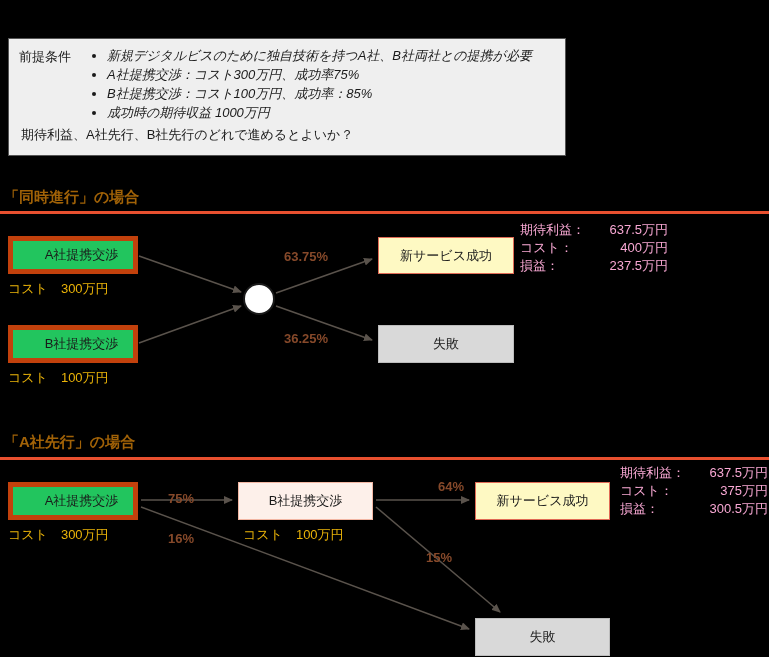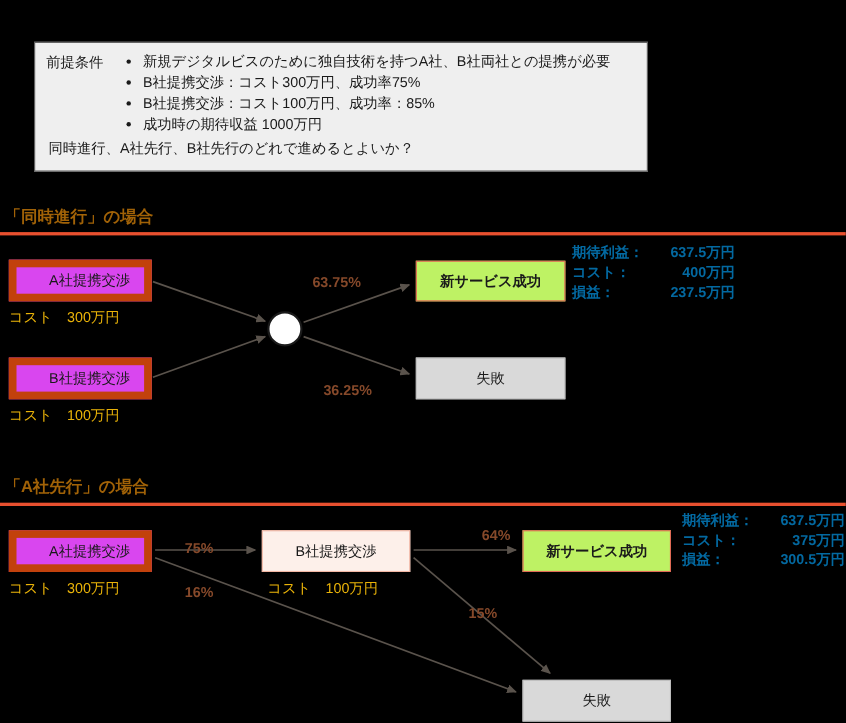--- a/index.html
+++ b/index.html
@@ -4,43 +4,43 @@
 <style>
   html,body{margin:0;padding:0;background:#000;}
   .canvas{
     position:relative;width:769px;height:657px;background:#000;
     font-family:"Liberation Sans","DejaVu Sans",sans-serif;overflow:hidden;
   }
   
   .premise-box{
     position:absolute;left:8px;top:38px;width:558px;height:118px;
     background:#EFEFEF;border:1px solid #555;box-sizing:border-box;
-    padding:7px 10px;color:#1a1a1a;font-size:13px;line-height:19px;z-index:2;margin-left:23px;
+    padding:7px 10px;color:#1a1a1a;font-size:13px;line-height:19px;z-index:2;
   }
   .premise-row{display:flex;}
   .premise-label{width:68px;flex:none;padding-top:1px;}
-  .premise-bullets{margin:0;padding-left:20px;list-style:disc;}
+  .premise-bullets{margin:0;padding-left:20px;list-style:disc;font-style:italic;}
   .premise-bullets li{margin:0;}
   .premise-question{margin-top:3px;padding-left:2px;}
   
   .sec-title{position:absolute;left:4px;font-size:15px;font-weight:bold;color:#a16207;z-index:2;}
   .rule{position:absolute;left:0;width:769px;height:3px;background:#E8502F;z-index:2;}
   
   .node{
     position:absolute;box-sizing:border-box;display:flex;align-items:center;justify-content:center;
     font-size:13px;color:#1a1a1a;z-index:3;text-align:center;
   }
-  .pink{background:#d946ef;border:7px solid #c2410c;padding-left:17px;}
+  .pink{background:#22c55e;border:5px solid #c2410c;padding-left:17px;}
   .pink-light{background:#FDF0EA;border:1px solid #F2B6A3;}
-  .salmon{background:#bef264;border:1px solid #E06A55;font-weight:bold;}
+  .salmon{background:#fef9c3;border:1px solid #E06A55;}
   .gray{background:#D9D9D9;border:1px solid #BDBDBD;text-align:center;}
   
   .cost{position:absolute;font-size:13px;color:#eab308;z-index:3;}
   .pct{position:absolute;font-size:13px;font-weight:bold;color:#86492A;z-index:4;}
-  .stats{position:absolute;font-size:13px;font-weight:bold;color:#0369a1;line-height:18px;z-index:3;}
+  .stats{position:absolute;font-size:13px;font-weight:normal;color:#f9a8d4;line-height:18px;z-index:3;}
   .stat-row{display:flex;justify-content:space-between;width:148px;}
   .stat-val{}
   .overlay{position:absolute;left:0;top:0;z-index:1;}
 </style>
 </head>
 <body>
 
 <div class="canvas">
 
   <svg class="overlay" width="769" height="657" viewBox="0 0 769 657">
@@ -60,39 +60,39 @@
       <line x1="376" y1="507" x2="500" y2="612" marker-end="url(#ah)"></line>
     </g>
     <circle cx="259" cy="299" r="15" fill="#ffffff" stroke="#1a1a1a" stroke-width="2"></circle>
   </svg>
 
   <div class="premise-box">
     <div class="premise-row">
       <span class="premise-label">前提条件</span>
       <ul class="premise-bullets">
         <li>新規デジタルビスのために独自技術を持つA社、B社両社との提携が必要</li>
-        <li>B社提携交渉：コスト300万円、成功率75%</li>
+        <li>A社提携交渉：コスト300万円、成功率75%</li>
         <li>B社提携交渉：コスト100万円、成功率：85%</li>
         <li>成功時の期待収益 1000万円</li>
       </ul>
     </div>
-    <div class="premise-question">同時進行、A社先行、B社先行のどれで進めるとよいか？</div>
+    <div class="premise-question">期待利益、A社先行、B社先行のどれで進めるとよいか？</div>
   </div>
 
   <div class="sec-title" style="top:188px;">「同時進行」の場合</div>
   <div class="rule" style="top:211px;"></div>
 
   <div class="node pink" style="left:8px;top:236px;width:130px;height:38px;">A社提携交渉</div>
   <div class="cost" style="left:8px;top:280px;">コスト　300万円</div>
 
   <div class="node pink" style="left:8px;top:325px;width:130px;height:38px;">B社提携交渉</div>
   <div class="cost" style="left:8px;top:369px;">コスト　100万円</div>
 
   <div class="pct" style="left:284px;top:249px;">63.75%</div>
-  <div class="pct" style="left:284px;top:347px;margin-left:10px;">36.25%</div>
+  <div class="pct" style="left:284px;top:331px;">36.25%</div>
 
   <div class="node salmon" style="left:378px;top:237px;width:136px;height:37px;">新サービス成功</div>
   <div class="node gray" style="left:378px;top:325px;width:136px;height:38px;">失敗</div>
 
   <div class="stats" style="left:520px;top:221px;">
     <div class="stat-row">
       <span>期待利益：</span>
         <span class="stat-val">637.5万円</span>
     </div>
     <div class="stat-row">

